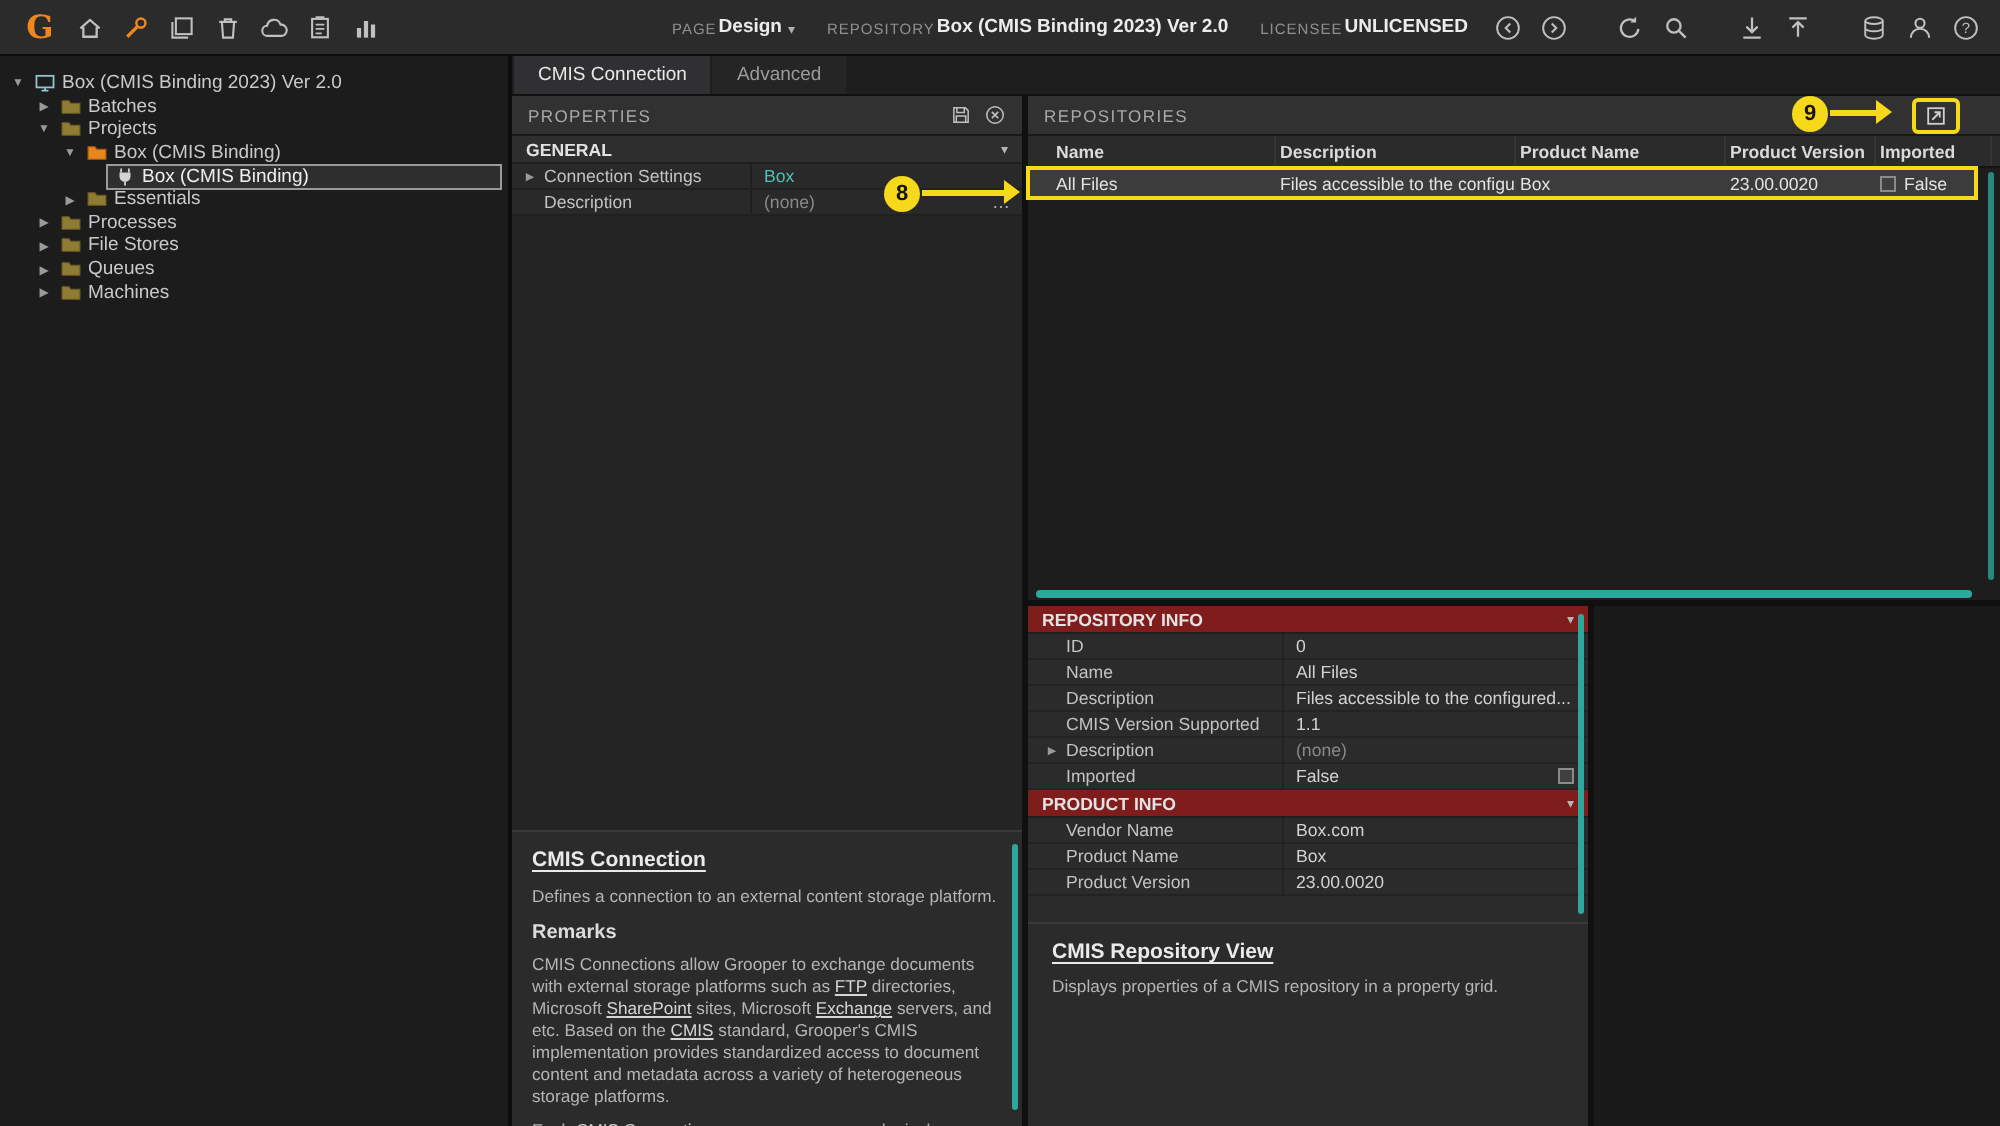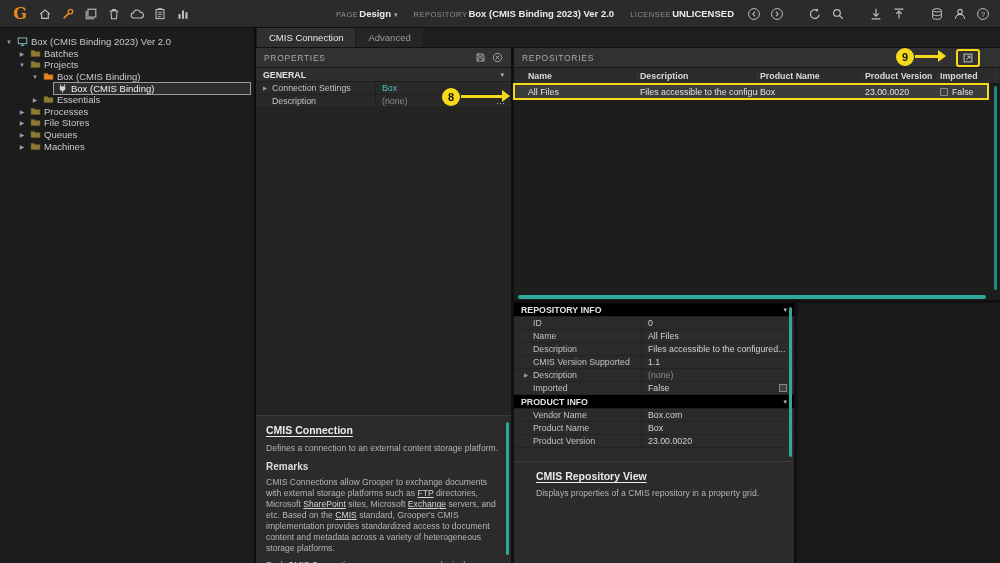--- a/index.html
+++ b/index.html
@@ -78,25 +78,25 @@
   .cell { padding:0 6px 0 2px; overflow:hidden; white-space:nowrap; text-overflow:ellipsis; height:100%; display:flex; align-items:center; }
   .tbody { flex:1; position:relative; background:#1d1d1d; min-height:0; }
   .trow { height:15px; display:flex; align-items:center; background:#3c3c3c; padding-left:12px; margin-right:12px; font-size:8.8px; color:#e3e3e3; outline:2px solid #f5d91a; outline-offset:-1px; }
   .tbody .vbar { position:absolute; right:3px; top:2px; bottom:4px; width:3px; background:#27897d; border-radius:2px; }
   .hscroll-track { flex:0 0 6px; height:6px; background:#1d1d1d; position:relative; }
   .hbar { position:absolute; left:4px; right:14px; top:1px; height:4px; background:#2fa89c; border-radius:2px; }
 
   .bottom { flex:0 0 263px; height:263px; border-top:3px solid #101010; display:flex; min-height:0; }
   .sel-panel { width:283px; flex:0 0 283px; background:#2b2b2b; border-right:3px solid #101010; display:flex; flex-direction:column; }
   .sel-grid { flex:0 0 158px; height:158px; position:relative; background:#2b2b2b; overflow:hidden; }
-  .sel-grid .cat-row { background:#000000; }
+  .sel-grid .cat-row { background:#7f1d1d; }
   .sel-grid .prop-row { background:#2b2b2b; border-bottom:1px solid #232323; }
   .sel-grid .p-label { width:128px; flex:0 0 128px; padding-left:8px; border-right:1px solid #232323; }
   .sel-grid .vscroll2 { position:absolute; right:2px; top:4px; bottom:4px; width:3px; background:#2fa89c; border-radius:2px; }
-  .sel-doc { flex:1; position:relative; background:#2b2b2b; border-top:1px solid #3a3a3a; padding:8px 22px; font-size:8.6px; color:#b5b5b5; overflow:hidden; }
+  .sel-doc { flex:1; position:relative; background:#2b2b2b; border-top:1px solid #3a3a3a; padding:8px 12px; font-size:8.6px; color:#b5b5b5; overflow:hidden; }
   .empty-panel { flex:1; background:#191919; }
 
   
   .callout { position:absolute; width:18px; height:18px; border-radius:50%; background:#f5d91a; color:#171407; font-weight:bold; font-size:11px; display:flex; align-items:center; justify-content:center; z-index:30; }
   .arrow-bar { position:absolute; height:3px; background:#f5d91a; z-index:30; }
   .arrow-head { position:absolute; width:0; height:0; border-left:8px solid #f5d91a; border-top:6px solid transparent; border-bottom:6px solid transparent; z-index:30; }
 </style>
 </head>
 <body>
 

